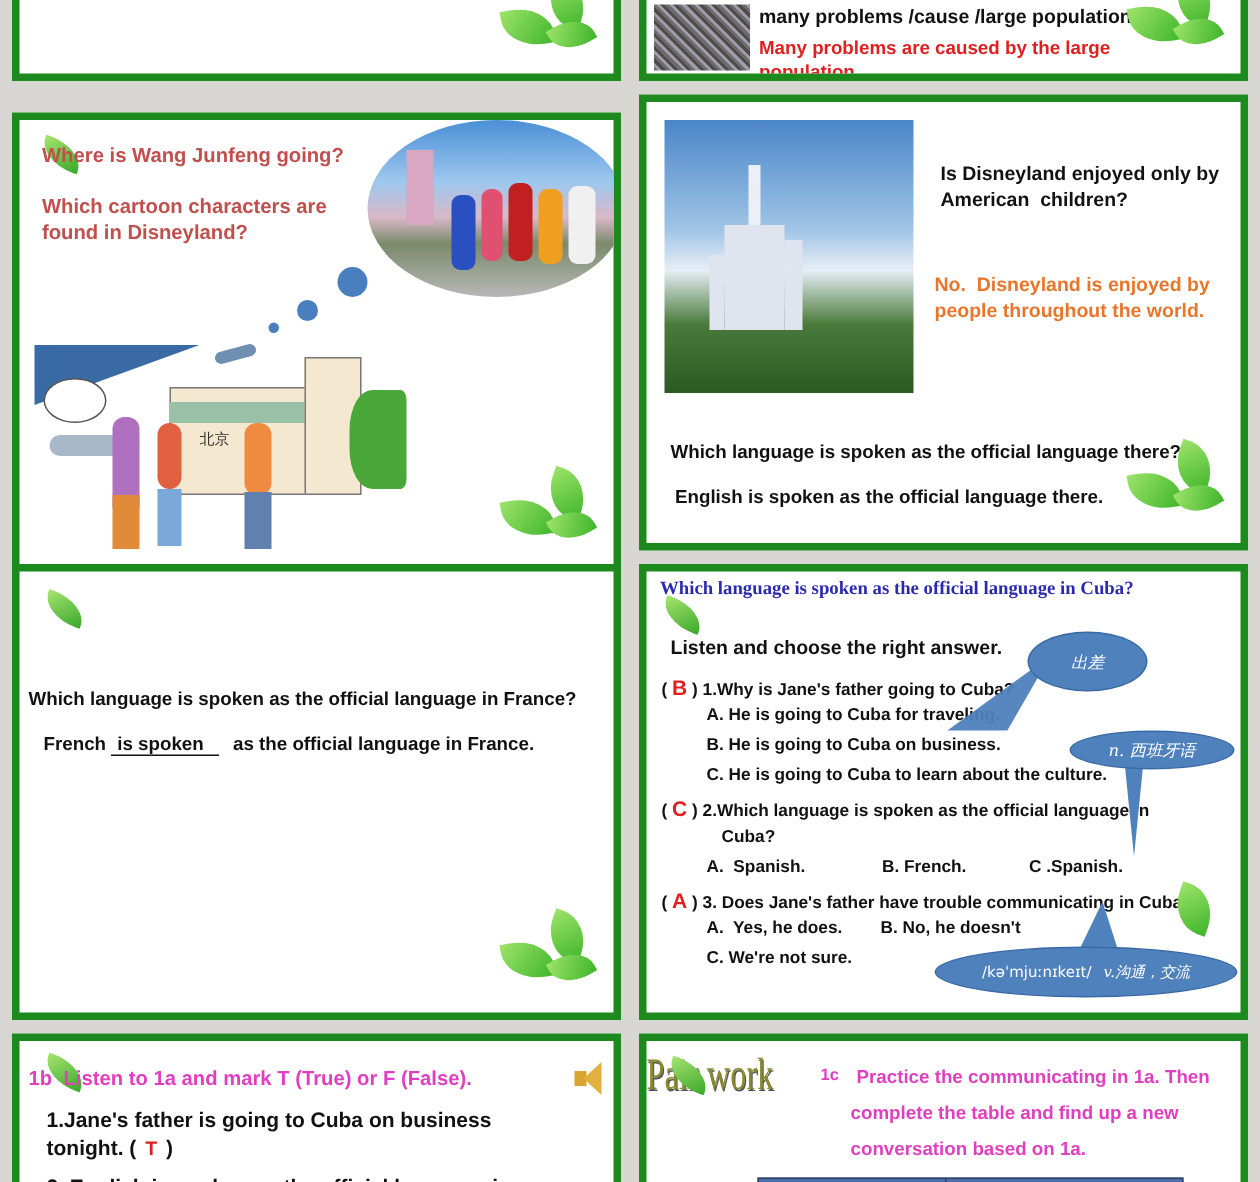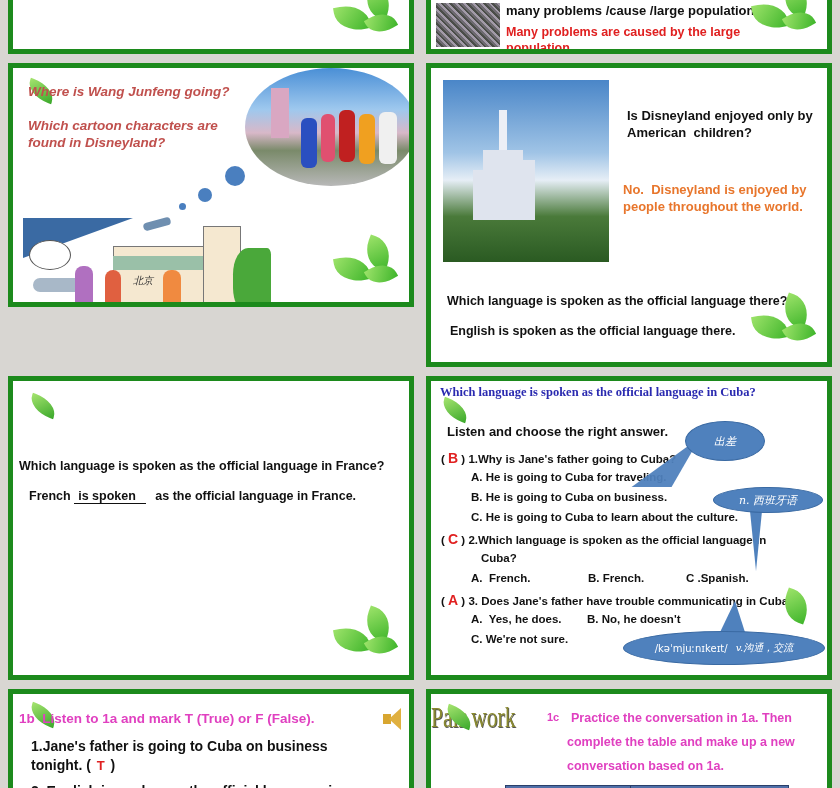--- a/index.html
+++ b/index.html
@@ -32,21 +32,21 @@
   <div class="abs" style="left:5px;top:8px;width:64px;height:44px;background:repeating-linear-gradient(45deg,#6d6a70 0 2px,#a29aa8 2px 4px,#4a4d48 4px 6px);"></div>
   <div class="abs b" style="left:75px;top:29px;width:270px;font-size:12.5px;color:#e02020;line-height:16px;">Many problems are caused by the large population.</div>
   <div class="abs b" style="left:75px;top:8px;font-size:13px;color:#111;white-space:nowrap;">many problems /cause /large population</div>
   <div class="leaf-cluster" style="right:8px;bottom:6px;">
     <div class="leaf" style="left:4px;top:20px;width:34px;height:26px;transform:rotate(-10deg);"></div>
     <div class="leaf" style="left:34px;top:2px;width:26px;height:30px;transform:rotate(20deg);"></div>
     <div class="leaf" style="left:36px;top:28px;width:28px;height:20px;transform:rotate(-30deg);"></div>
   </div>
 </div>
 
-<div class="slide" style="left:8px;top:63px;width:406px;height:244px;font-style:italic;">
+<div class="slide" style="left:8px;top:75px;width:406px;height:308px;">
   <div class="leaf-small" style="left:14px;top:14px;"></div>
   <div class="abs b" style="left:15px;top:16px;font-size:13.5px;color:#c0504d;">Where is Wang Junfeng going?</div>
   <div class="abs b" style="left:15px;top:50px;font-size:13.5px;color:#c0504d;">Which cartoon characters are</div>
   <div class="abs b" style="left:15px;top:67px;font-size:13.5px;color:#c0504d;">found in Disneyland?</div>
 
   <div class="abs" style="left:232px;top:0px;width:172px;height:118px;border-radius:50%;background:linear-gradient(180deg,#4a8fd6 0%,#9ec8ee 35%,#d8b8c8 55%,#7a8a6a 70%,#b8b8b8 100%);overflow:hidden;">
     <div style="position:absolute;left:26px;top:20px;width:18px;height:50px;background:#d9a7c2;"></div>
     <div style="position:absolute;left:56px;top:50px;width:16px;height:50px;background:#2a4fc0;border-radius:6px;"></div>
     <div style="position:absolute;left:76px;top:46px;width:14px;height:48px;background:#e05070;border-radius:6px;"></div>
     <div style="position:absolute;left:94px;top:42px;width:16px;height:52px;background:#c02020;border-radius:6px;"></div>
@@ -121,21 +121,21 @@
   <div class="abs b" style="left:9px;top:4px;font-family:'Liberation Serif',serif;font-size:12.5px;color:#2a2ab0;white-space:nowrap;">Which language is spoken as the official language in Cuba?</div>
   <div class="abs b" style="left:16px;top:43px;font-size:13px;color:#111;white-space:nowrap;">Listen and choose the right answer.</div>
 
   <div class="q" style="left:10px;top:69px;">( <span class="ans">B</span> <span>) 1.Why is Jane's father going to Cuba?</span></div>
   <div class="q" style="left:40px;top:90px;">A. He is going to Cuba for traveling.</div>
   <div class="q" style="left:40px;top:110px;">B. He is going to Cuba on business.</div>
   <div class="q" style="left:40px;top:130px;">C. He is going to Cuba to learn about the culture.</div>
 
   <div class="q" style="left:10px;top:150px;">( <span class="ans">C</span> <span>) 2.Which language is spoken as the official language in</span></div>
   <div class="q" style="left:50px;top:171px;">Cuba?</div>
-  <div class="q" style="left:40px;top:191px;white-space:pre;">A.  French.</div>
+  <div class="q" style="left:40px;top:191px;white-space:pre;">A.  Spanish.</div>
   <div class="q" style="left:157px;top:191px;">B. French.</div>
   <div class="q" style="left:255px;top:191px;">C .Spanish.</div>
 
   <div class="q" style="left:10px;top:211px;">( <span class="ans">A</span> <span>) 3. Does Jane's father have trouble communicating in Cuba?</span></div>
   <div class="q" style="left:40px;top:232px;white-space:pre;">A.  Yes, he does.</div>
   <div class="q" style="left:156px;top:232px;">B. No, he doesn't</div>
   <div class="q" style="left:40px;top:252px;">C. We're not sure.</div>
 
   <div class="tail" style="left:215px;top:56px;border-left:40px solid transparent;border-right:0 solid transparent;border-bottom:50px solid #4f81bd;transform:skewX(-30deg);opacity:0.95;"></div>
   <div class="callout" style="left:254px;top:40px;width:78px;height:38px;">出差</div>
@@ -166,19 +166,19 @@
     <span class="red" style="font-size:13px;padding:0 2px;">T</span>
     <span>)</span>
   </div>
   <div class="abs b" style="left:18px;top:89px;font-size:14px;color:#111;white-space:nowrap;">2. English is spoken as the official language in</div>
 </div>
 
 <div class="slide" style="left:426px;top:689px;width:406px;height:110px;">
   <div class="abs" style="left:0px;top:6px;font-family:'Liberation Serif',serif;font-size:30px;color:#8a8a30;transform:scaleX(0.72);transform-origin:left;white-space:nowrap;text-shadow:1px 1px 0 #555;">Pair work</div>
   <div class="leaf-small" style="left:14px;top:14px;"></div>
   <div class="abs b" style="left:116px;top:17px;font-size:11px;color:#e040c0;">1c</div>
-  <div class="abs b" style="left:140px;top:17px;font-size:12.5px;color:#e040c0;white-space:nowrap;">Practice the conversation in 1a. Then</div>
-  <div class="abs b" style="left:136px;top:41px;font-size:12.5px;color:#e040c0;white-space:nowrap;">complete the table and make up a new</div>
+  <div class="abs b" style="left:140px;top:17px;font-size:12.5px;color:#e040c0;white-space:nowrap;">Practice the communicating in 1a. Then</div>
+  <div class="abs b" style="left:136px;top:41px;font-size:12.5px;color:#e040c0;white-space:nowrap;">complete the table and find up a new</div>
   <div class="abs b" style="left:136px;top:65px;font-size:12.5px;color:#e040c0;white-space:nowrap;">conversation based on 1a.</div>
   <div class="abs" style="left:74px;top:91px;width:282px;height:20px;background:#4f6fa8;border:1px solid #2a3f6a;">
     <div style="position:absolute;left:124px;top:0;width:1px;height:100%;background:#2a3f6a;"></div>
   </div>
 </div>
 
 </body></html>

